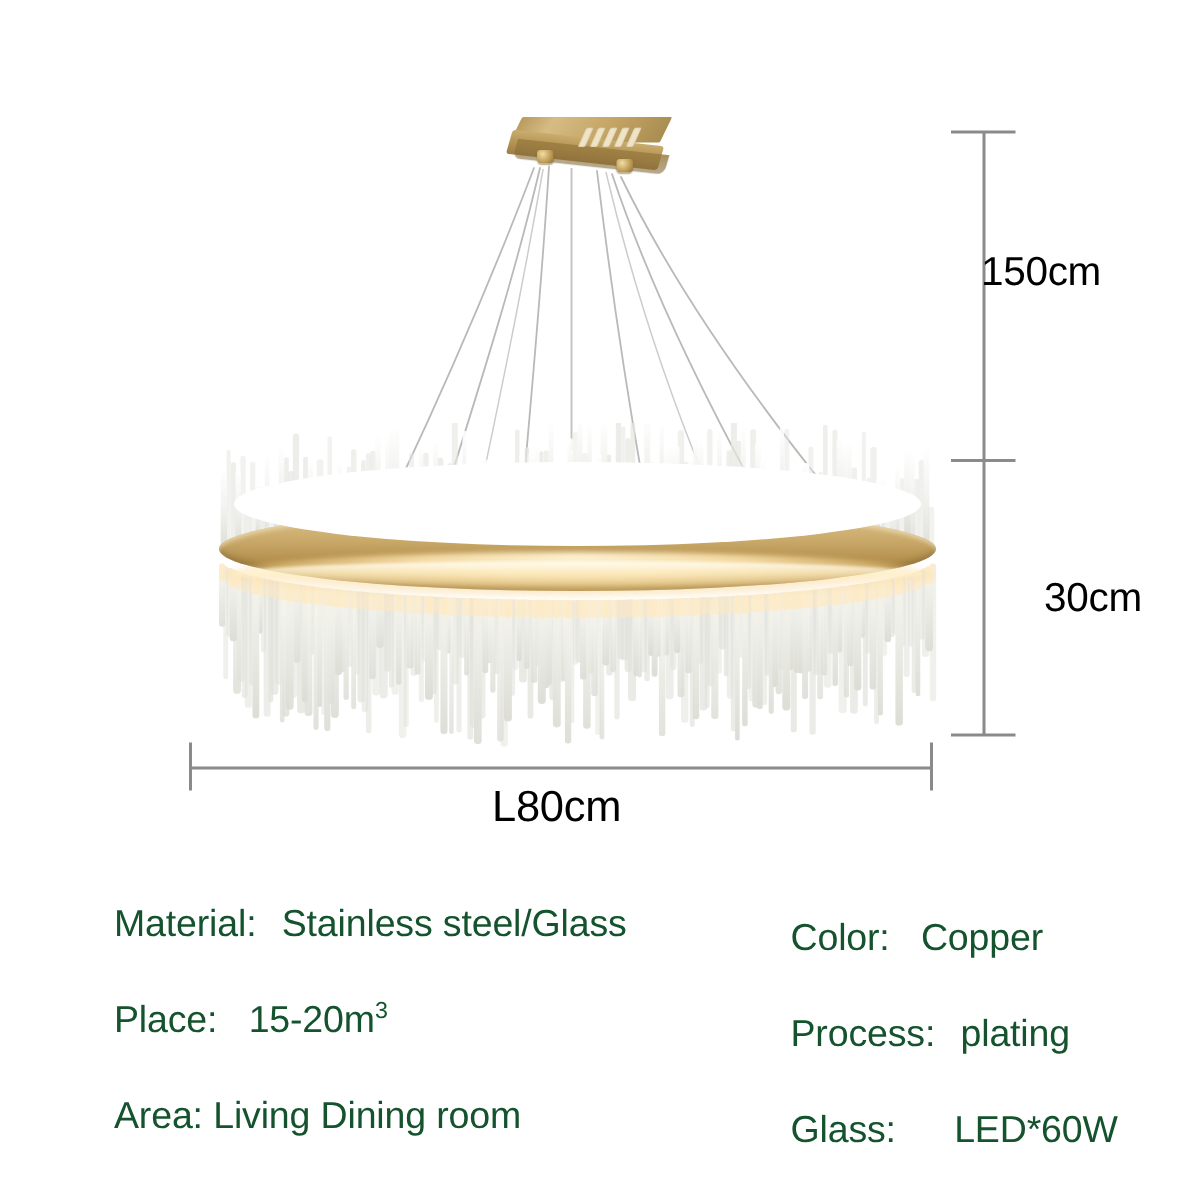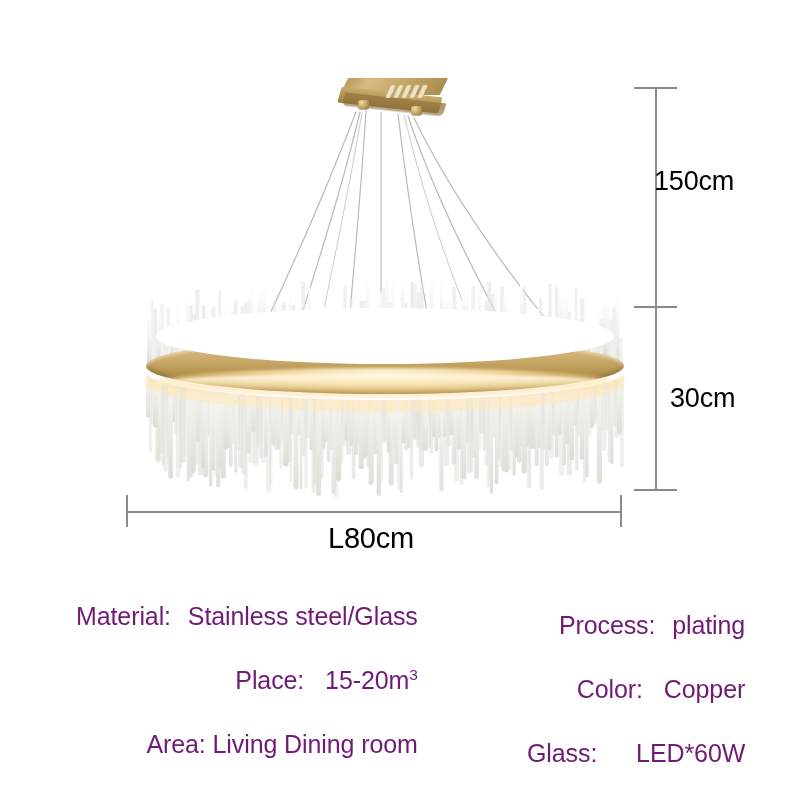--- a/index.html
+++ b/index.html
@@ -15,21 +15,20 @@
     font-family: "Liberation Sans", sans-serif;
     color: #000000;
     -webkit-font-smoothing: antialiased;
   }
 
   #stage {
     position: absolute;
     inset: 0;
     width: 684px;
     height: 800px;
-    text-align: right;
   }
 
   
   #product-figure {
     position: absolute;
     left: 0;
     top: 0;
     width: 660px;
     height: 560px;
   }
@@ -223,21 +222,21 @@
     letter-spacing: -0.2px;
   }
 
   
   .spec-col {
     position: absolute;
   }
   .spec-row {
     font-size: 25px;
     line-height: 1;
-    color: #701a75;
+    color: #14532d;
     white-space: nowrap;
     letter-spacing: -0.1px;
   }
   .spec-key { }
   .spec-val { }
   sup.cube {
     font-size: 0.62em;
     vertical-align: super;
     line-height: 0;
   }
@@ -844,21 +843,21 @@
   <div>
     <div class="dim-line dim-v" style="left:655px; top:88px; height:402px;"></div>
     <div class="tick-h" style="left:634px; top:87px; width:43px;"></div>
     <div class="tick-h" style="left:634px; top:306px; width:43px;"></div>
     <div class="tick-h" style="left:634px; top:489px; width:43px;"></div>
 
     <div class="dim-label" style="left:654px; top:164px;">
       <div>150cm</div>
     </div>
 
-    <div class="dim-label" style="left:670px; top:381px;">30cm</div>
+    <div class="dim-label" style="left:696px; top:381px;">30cm</div>
   </div>
 
   <div>
     <div class="dim-line dim-h" style="left:126px; top:511px; width:495px;"></div>
     <div class="tick-v" style="left:126px; top:495px; height:32px;"></div>
     <div class="tick-v" style="left:620px; top:495px; height:32px;"></div>
 
     <div class="dim-label" style="left:328px; top:520px; font-size:29px;">L80cm</div>
   </div>
 
@@ -876,27 +875,27 @@
 
     <div class="spec-row">
       <span class="spec-key">Area:</span>
       <span class="spec-val" style="">Living Dining room</span>
     </div>
   </div>
 
   <div class="spec-col" style="left:527px; top:613px;">
 
     <div class="spec-row" style="margin-bottom:39px;">
+      <span class="spec-key">Color:</span>
+      <span class="spec-val" style="margin-left:14px;">Copper</span>
+    </div>
+
+    <div class="spec-row" style="margin-bottom:39px;">
       <span class="spec-key">Process:</span>
       <span class="spec-val" style="margin-left:10px;">plating</span>
-    </div>
-
-    <div class="spec-row" style="margin-bottom:39px;">
-      <span class="spec-key">Color:</span>
-      <span class="spec-val" style="margin-left:14px;">Copper</span>
     </div>
 
     <div class="spec-row">
       <span class="spec-key">Glass:</span>
       <span class="spec-val" style="margin-left:32px;">LED*60W</span>
     </div>
   </div>
 
 </div>
 

